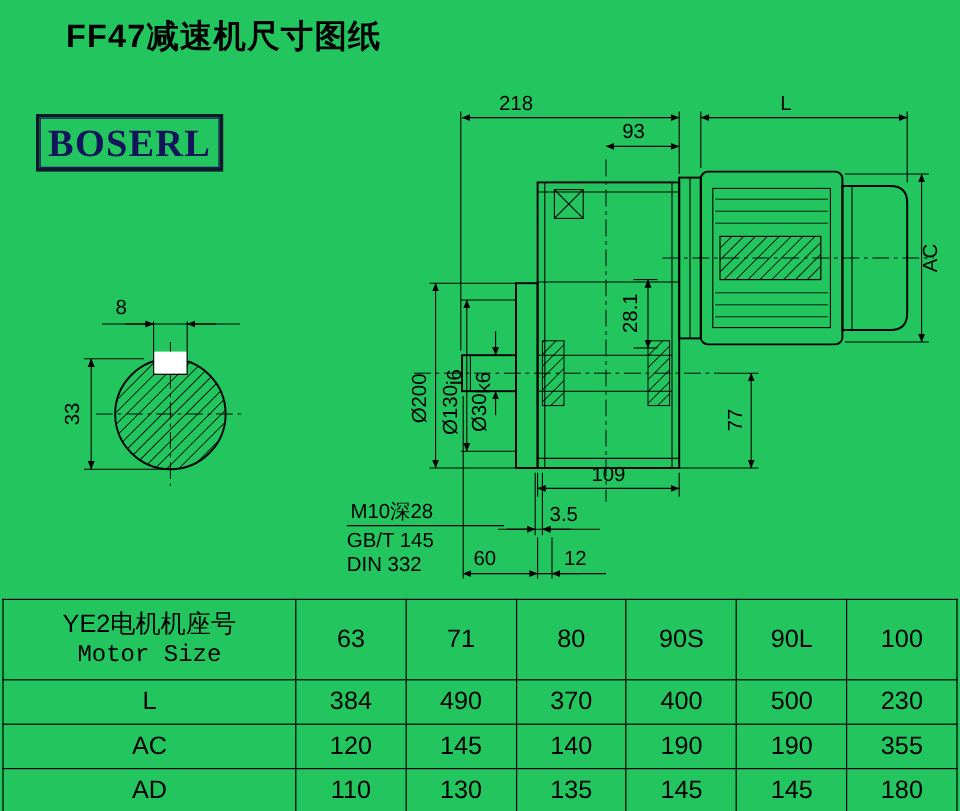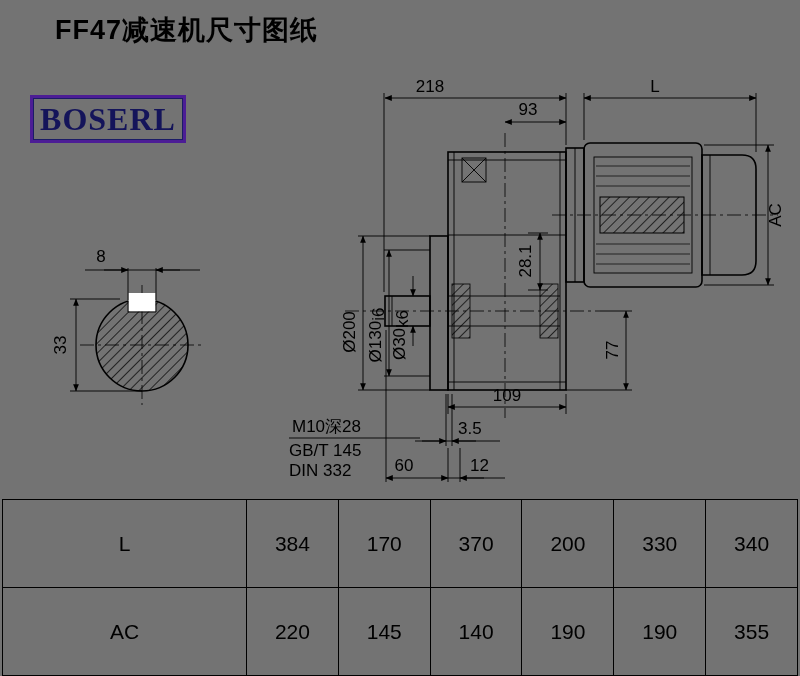--- a/index.html
+++ b/index.html
@@ -1,21 +1,21 @@
 <!DOCTYPE html>
 <html><head>
 <meta charset="utf-8">
 <style>
   html,body{margin:0;padding:0;background:#fff;}
-  .page{position:relative;width:800px;height:676px;background:#737373;overflow:hidden;
+  .page{position:relative;width:800px;height:676px;background:#22c55e;overflow:hidden;
         font-family:"Liberation Sans",sans-serif;color:#000;}
   .page-title{position:absolute;left:55px;top:12px;font-size:27px;font-weight:bold;
         letter-spacing:1px;font-family:"Liberation Sans",sans-serif;}
   .brand-logo{position:absolute;left:30px;top:95px;width:150px;height:42px;
-        border:3px solid #4c1d95;box-shadow:inset 0 0 0 1px #1b1b66;
+        border:3px solid #0f172a;box-shadow:inset 0 0 0 1px #1b1b66;
         display:flex;align-items:center;justify-content:center;}
   .brand-logo span{font-family:"Liberation Serif",serif;font-weight:bold;font-size:32px;
         color:#14145a;letter-spacing:1px;}
   svg.drawing{position:absolute;left:0;top:0;}
   svg .ol{fill:none;stroke:#000;stroke-width:1.6;}
   svg .tl{fill:none;stroke:#000;stroke-width:0.9;}
   svg .thin{fill:none;stroke:#000;stroke-width:0.7;}
   svg .cl{fill:none;stroke:#000;stroke-width:0.8;stroke-dasharray:14 4 3 4;}
   svg text{font-family:"Liberation Sans",sans-serif;font-size:17px;fill:#000;}
   
@@ -191,34 +191,55 @@
         <line class="tl" x1="289" y1="438" x2="420" y2="438"></line>
         <text x="292" y="432" text-anchor="start">M10深28</text>
         <text x="289" y="456" text-anchor="start">GB/T 145</text>
         <text x="289" y="476" text-anchor="start">DIN 332</text>
       </g>
     </g>
   </svg>
 
   <table class="size-table">
     <tbody>
+      <tr class="hdr">
+        <td class="first">
+          <span class="hdr-cn">YE2电机机座号</span>
+          <span class="hdr-en">Motor Size</span>
+        </td>
+        <td>63</td>
+        <td>71</td>
+        <td>80</td>
+        <td>90S</td>
+        <td>90L</td>
+        <td>100</td>
+      </tr>
       <tr class="datarow">
         <td class="first">L</td>
         <td>384</td>
-        <td>170</td>
+        <td>490</td>
         <td>370</td>
-        <td>200</td>
-        <td>330</td>
-        <td>340</td>
+        <td>400</td>
+        <td>500</td>
+        <td>230</td>
       </tr>
       <tr class="datarow">
         <td class="first">AC</td>
-        <td>220</td>
+        <td>120</td>
         <td>145</td>
         <td>140</td>
         <td>190</td>
         <td>190</td>
         <td>355</td>
       </tr>
+      <tr class="datarow">
+        <td class="first">AD</td>
+        <td>110</td>
+        <td>130</td>
+        <td>135</td>
+        <td>145</td>
+        <td>145</td>
+        <td>180</td>
+      </tr>
     </tbody>
   </table>
 
 </div>
 
 </body></html>

